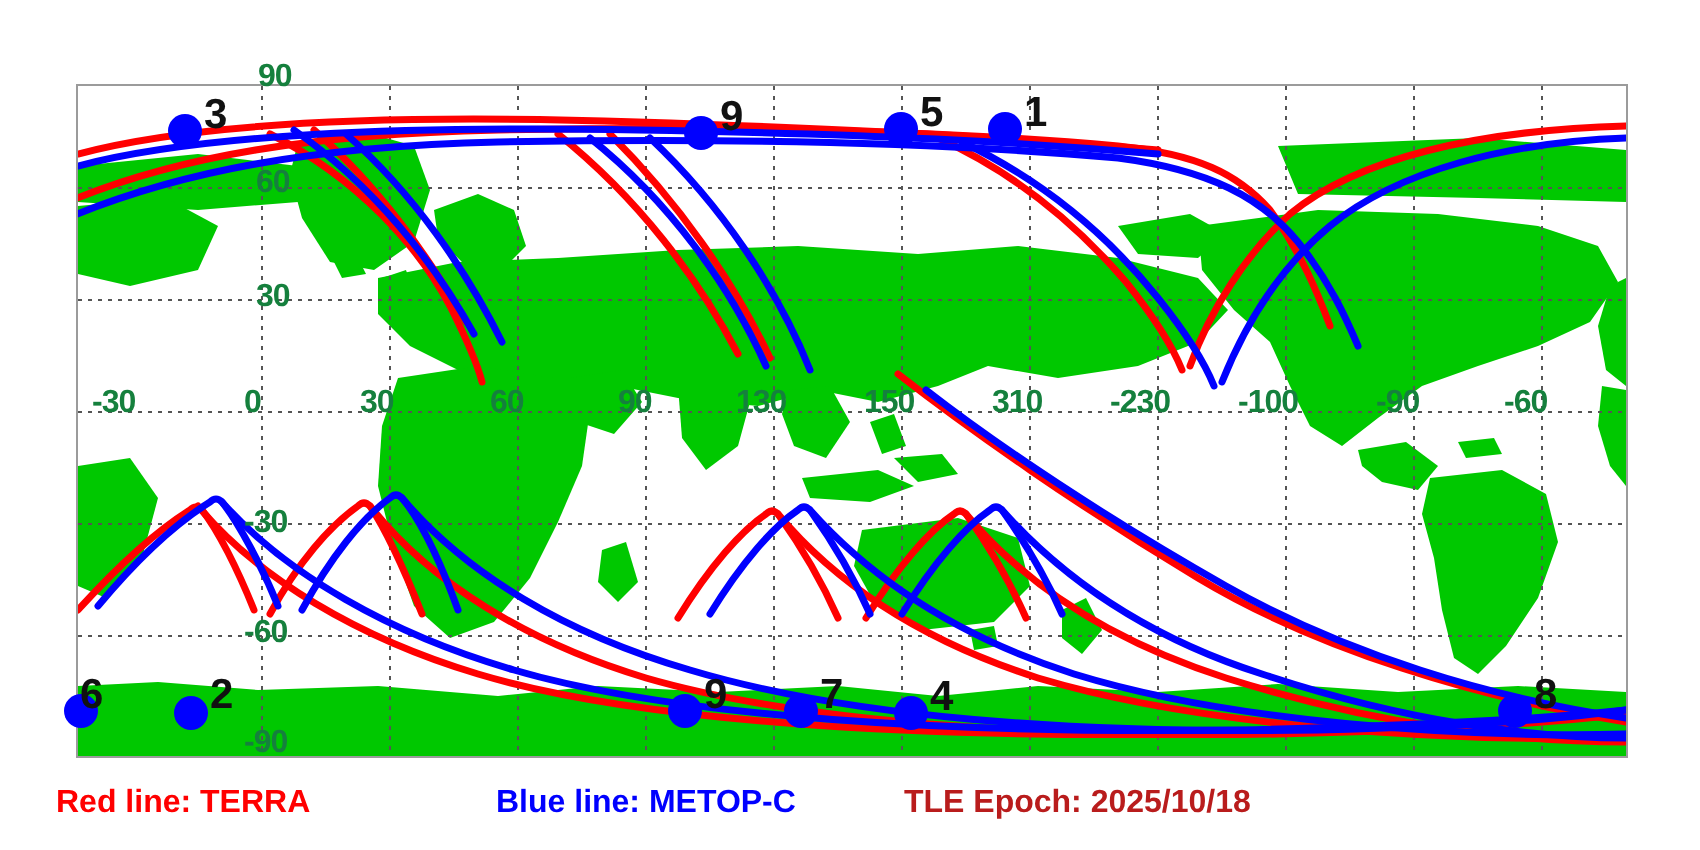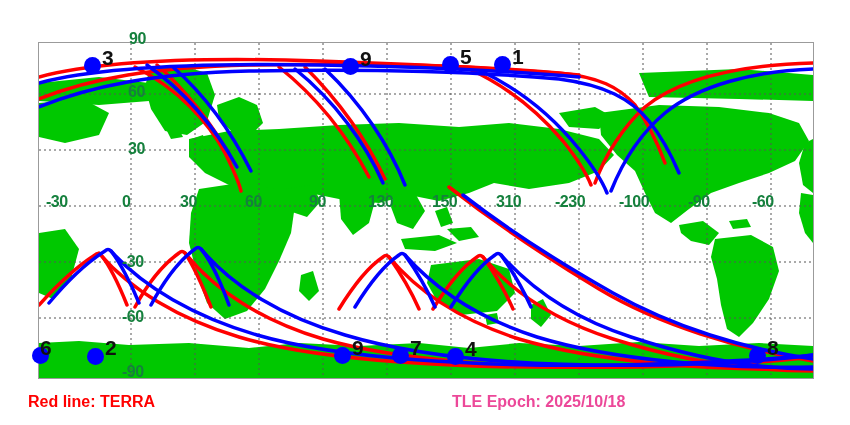--- a/index.html
+++ b/index.html
@@ -29,21 +29,21 @@
     position:absolute;font-size:21px;font-weight:bold;color:#111111;
     white-space:nowrap;line-height:1;
   }
 
   #legend{position:absolute;left:0;top:393px;width:850px;height:32px;}
   .legend-item{
     position:absolute;font-size:16px;font-weight:bold;white-space:nowrap;top:0;
   }
   #legend-red{left:28px;color:#ff0000;}
   #legend-blue{left:248px;color:#0000ff;}
-  #legend-epoch{left:452px;color:#ec4899;}
+  #legend-epoch{left:452px;color:#b91c1c;}
 </style>
 </head>
 <body>
 
 <div id="map-wrap">
   <svg id="map-svg" viewBox="0 0 774 335" preserveAspectRatio="none">
     <rect x="0" y="0" width="774" height="335" fill="#ffffff"></rect>
 
     <g fill="#00c800">
 
@@ -223,14 +223,15 @@
 
   <div class="marker" style="left:447px;top:348px"></div>
   <div class="marker-num" style="left:465px;top:338px">4</div>
 
   <div class="marker" style="left:749px;top:347px"></div>
   <div class="marker-num" style="left:767px;top:337px">8</div>
 </div>
 
 <div id="legend">
   <span class="legend-item" id="legend-red">Red line: TERRA</span>
+  <span class="legend-item" id="legend-blue">Blue line: METOP-C</span>
   <span class="legend-item" id="legend-epoch">TLE Epoch: 2025/10/18</span>
 </div>
 
 </body></html>

